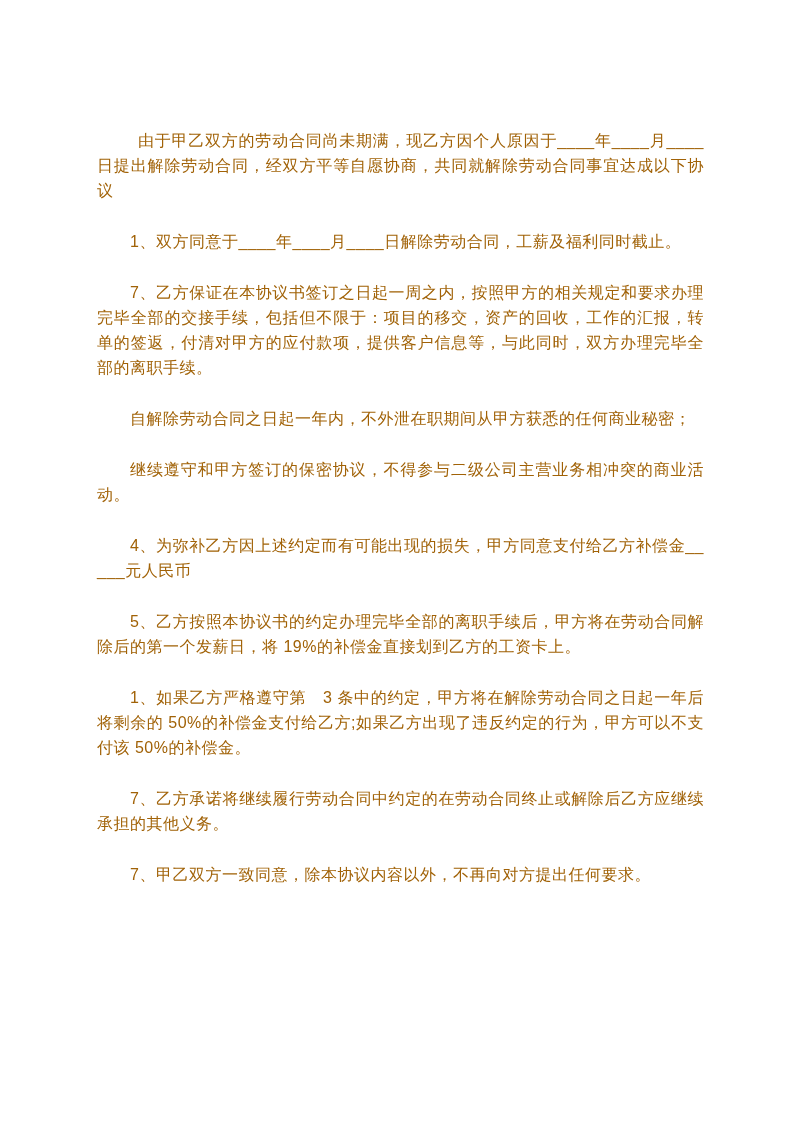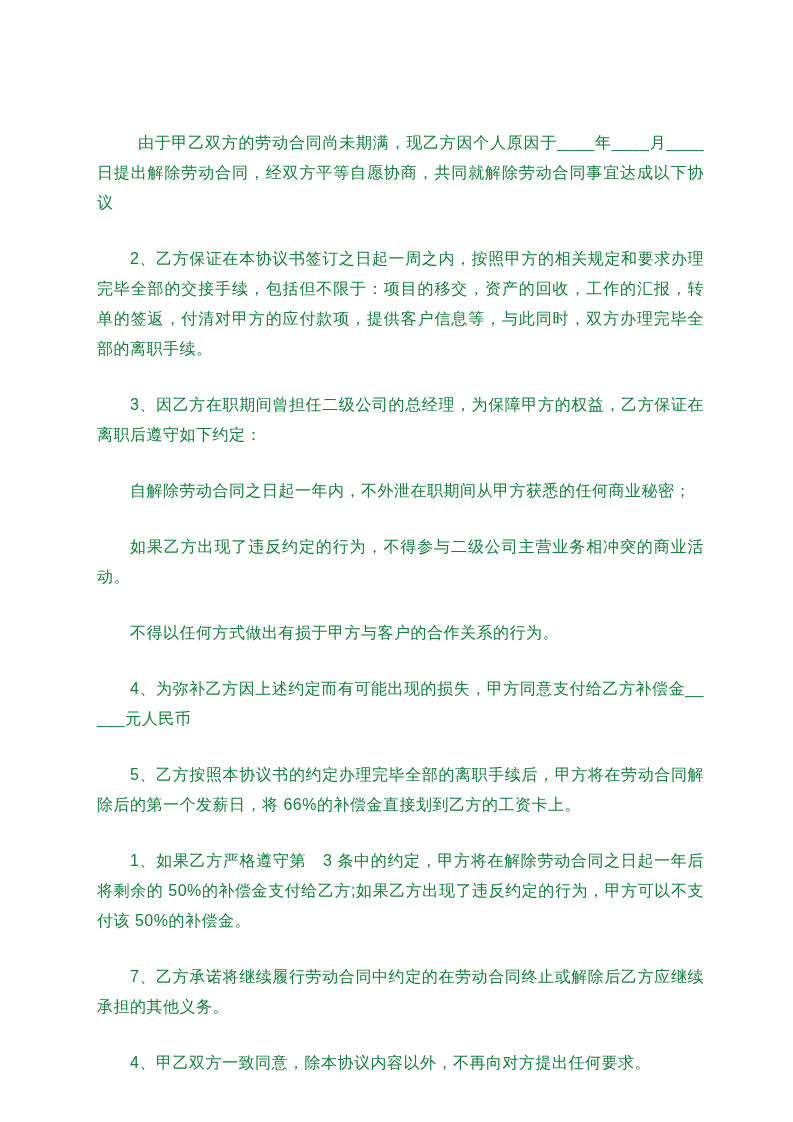--- a/index.html
+++ b/index.html
@@ -15,44 +15,43 @@
     background: #ffffff;
     overflow: hidden;
     box-sizing: border-box;
     font-family: "Liberation Sans", "DejaVu Sans", sans-serif;
   }
   .doc-body {
     position: absolute;
     top: 128px;
     left: 97px;
     width: 607px;
-    color: #15803d;
+    color: #a16207;
     font-size: 16px;
-    line-height: 30px;
+    line-height: 25px;
     letter-spacing: 0.5px;
   }
   .doc-body p {
     margin: 0 0 26px 0;
     text-align: justify;
     word-break: break-all;
     overflow-wrap: break-word;
   }
   .indent-intro { text-indent: 41px; }
   .indent-clause { text-indent: 33px; }
 </style>
 </head>
 <body>
 
 <div class="page">
   <div class="doc-body">
     <p class="indent-intro">由于甲乙双方的劳动合同尚未期满，现乙方因个人原因于____年____月____日提出解除劳动合同，经双方平等自愿协商，共同就解除劳动合同事宜达成以下协议</p>
-    <p class="indent-clause">2、乙方保证在本协议书签订之日起一周之内，按照甲方的相关规定和要求办理完毕全部的交接手续，包括但不限于：项目的移交，资产的回收，工作的汇报，转单的签返，付清对甲方的应付款项，提供客户信息等，与此同时，双方办理完毕全部的离职手续。</p>
-    <p class="indent-clause">3、因乙方在职期间曾担任二级公司的总经理，为保障甲方的权益，乙方保证在离职后遵守如下约定：</p>
+    <p class="indent-clause">1、双方同意于____年____月____日解除劳动合同，工薪及福利同时截止。</p>
+    <p class="indent-clause">7、乙方保证在本协议书签订之日起一周之内，按照甲方的相关规定和要求办理完毕全部的交接手续，包括但不限于：项目的移交，资产的回收，工作的汇报，转单的签返，付清对甲方的应付款项，提供客户信息等，与此同时，双方办理完毕全部的离职手续。</p>
     <p class="indent-clause">自解除劳动合同之日起一年内，不外泄在职期间从甲方获悉的任何商业秘密；</p>
-    <p class="indent-clause">如果乙方出现了违反约定的行为，不得参与二级公司主营业务相冲突的商业活动。</p>
-    <p class="indent-clause">不得以任何方式做出有损于甲方与客户的合作关系的行为。</p>
+    <p class="indent-clause">继续遵守和甲方签订的保密协议，不得参与二级公司主营业务相冲突的商业活动。</p>
     <p class="indent-clause">4、为弥补乙方因上述约定而有可能出现的损失，甲方同意支付给乙方补偿金_____元人民币</p>
-    <p class="indent-clause">5、乙方按照本协议书的约定办理完毕全部的离职手续后，甲方将在劳动合同解除后的第一个发薪日，将 66%的补偿金直接划到乙方的工资卡上。</p>
+    <p class="indent-clause">5、乙方按照本协议书的约定办理完毕全部的离职手续后，甲方将在劳动合同解除后的第一个发薪日，将 19%的补偿金直接划到乙方的工资卡上。</p>
     <p class="indent-clause">1、如果乙方严格遵守第　3 条中的约定，甲方将在解除劳动合同之日起一年后将剩余的 50%的补偿金支付给乙方;如果乙方出现了违反约定的行为，甲方可以不支付该 50%的补偿金。</p>
     <p class="indent-clause">7、乙方承诺将继续履行劳动合同中约定的在劳动合同终止或解除后乙方应继续承担的其他义务。</p>
-    <p class="indent-clause">4、甲乙双方一致同意，除本协议内容以外，不再向对方提出任何要求。</p>
+    <p class="indent-clause">7、甲乙双方一致同意，除本协议内容以外，不再向对方提出任何要求。</p>
   </div>
 </div>
 
 </body></html>

